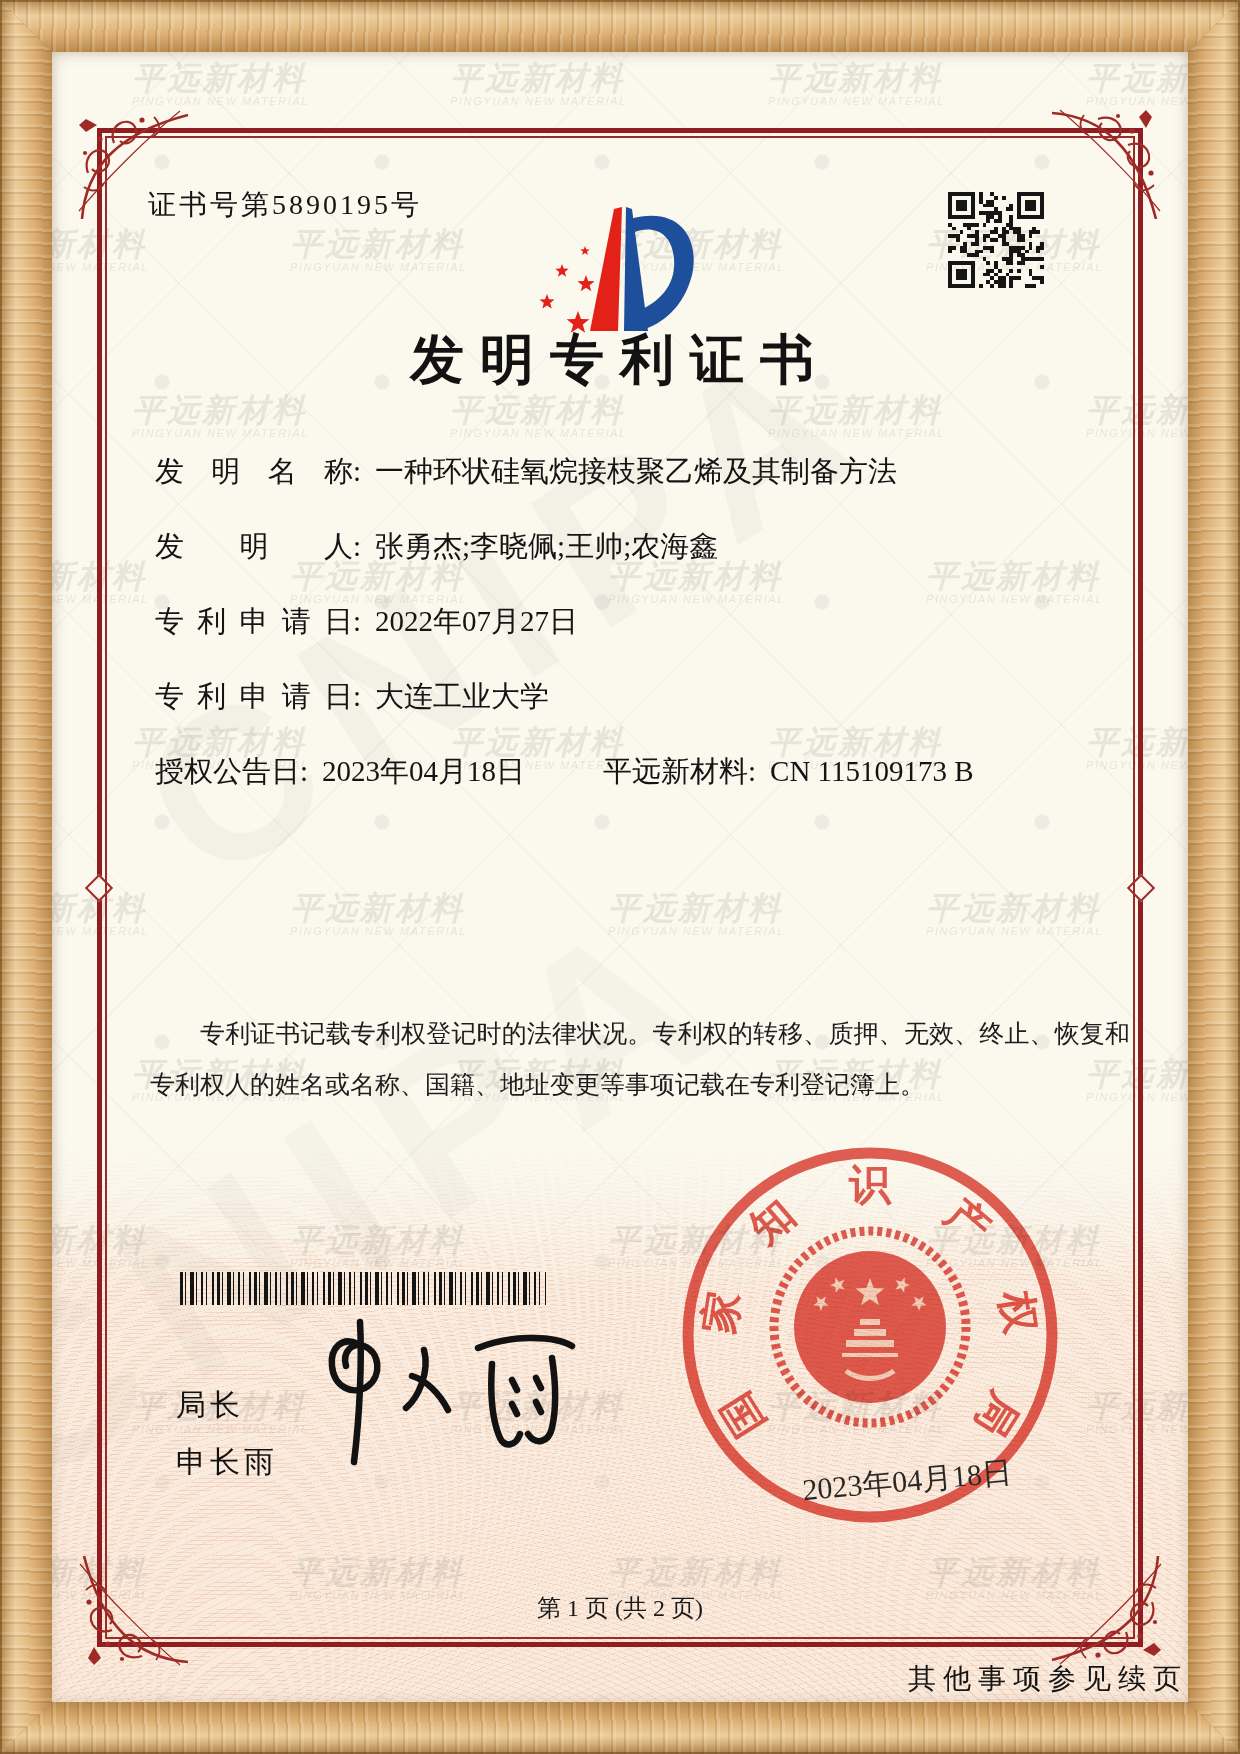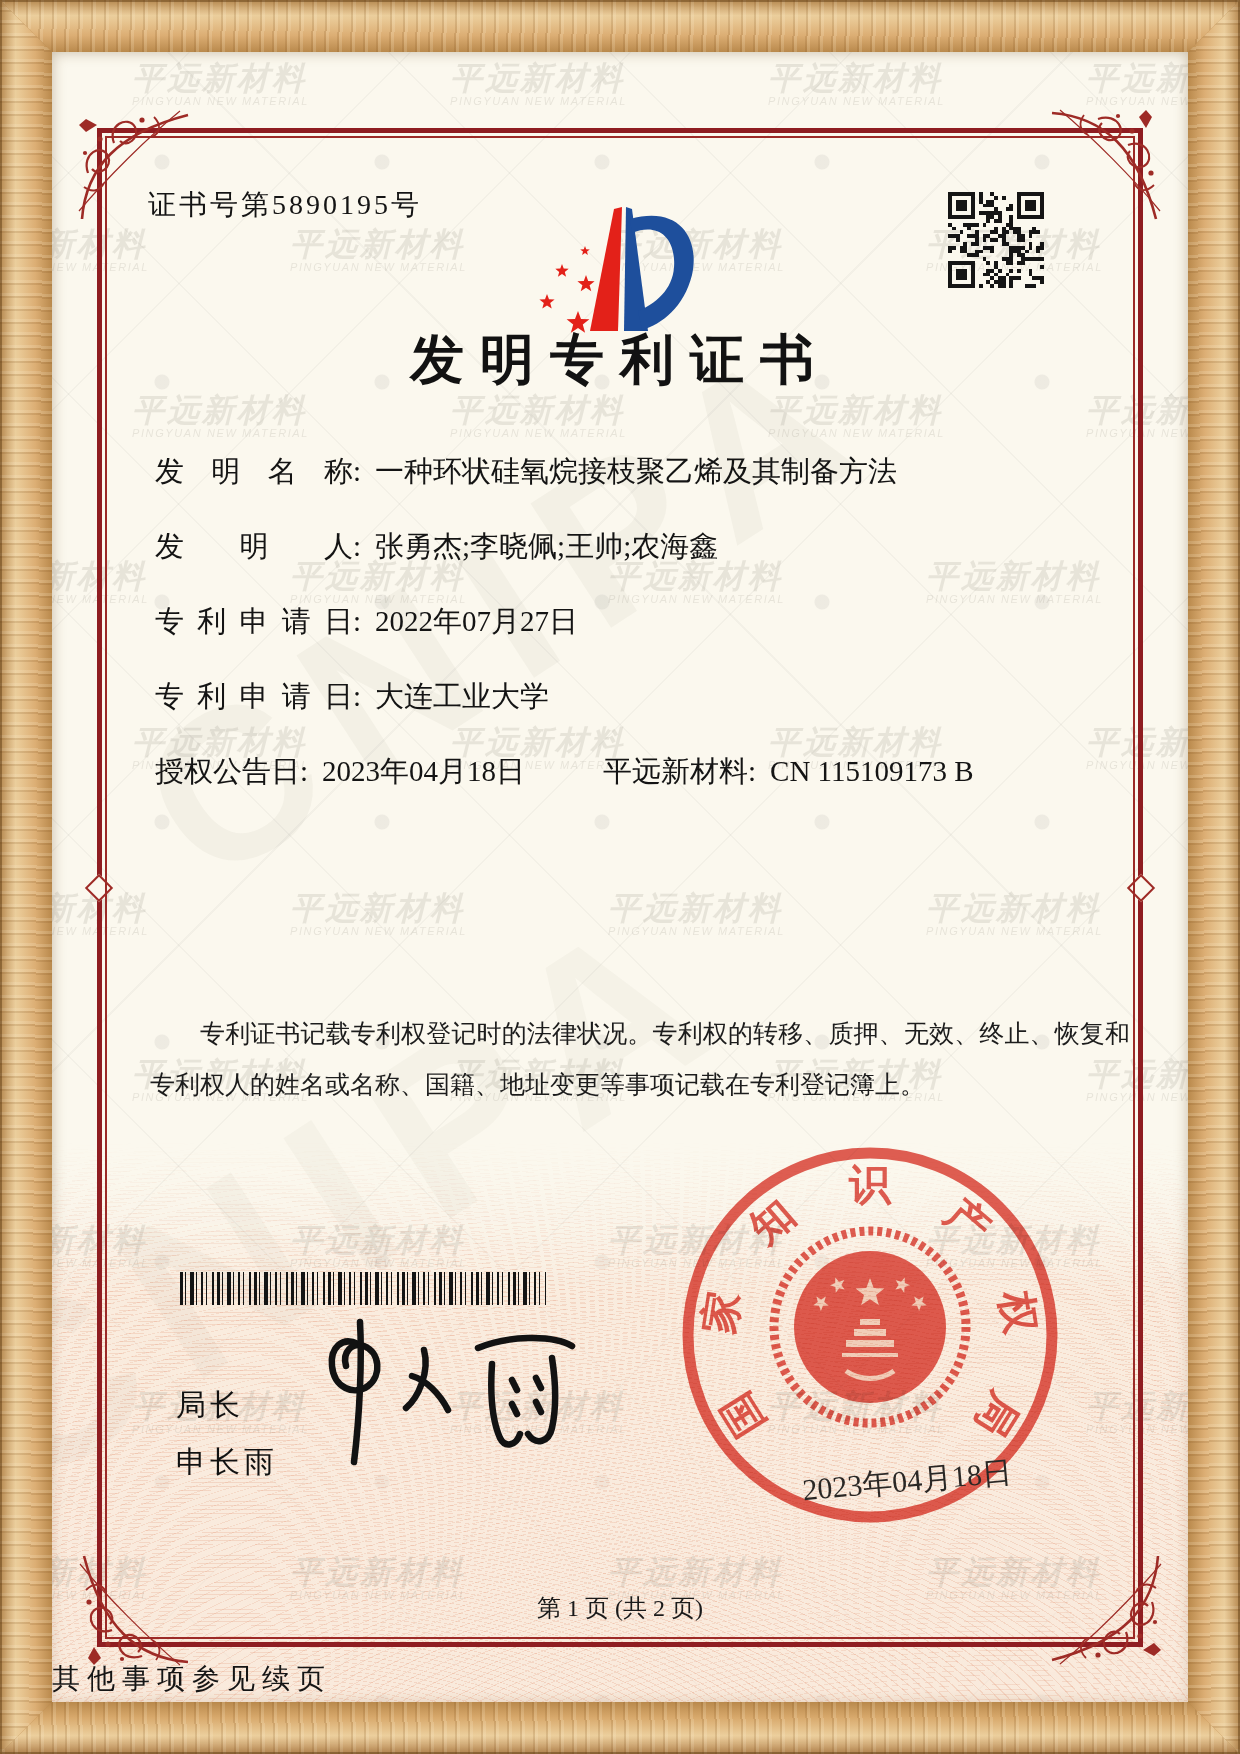--- a/index.html
+++ b/index.html
@@ -81,21 +81,21 @@
   #barcode{left:128px;top:1220px;width:366px;height:33px;background:
     repeating-linear-gradient(90deg,#141414 0 3px,rgba(0,0,0,0) 3px 5px,#141414 5px 6px,rgba(0,0,0,0) 6px 10px,
       #141414 10px 14px,rgba(0,0,0,0) 14px 16px,#141414 16px 17px,rgba(0,0,0,0) 17px 21px,
       #141414 21px 23px,rgba(0,0,0,0) 23px 26px,#141414 26px 27px,rgba(0,0,0,0) 27px 32px,
       #141414 32px 34px,rgba(0,0,0,0) 34px 37px);}
   #director-title{left:124px;top:1333px;font-size:30px;color:#111;letter-spacing:4px;}
   #director-name{left:124px;top:1390px;font-size:30px;color:#111;letter-spacing:4px;}
   #signature{left:248px;top:1262px;}
   #seal{left:618px;top:1083px;mix-blend-mode:multiply;opacity:.93;}
   #page-footer{left:0;right:0;top:1540px;text-align:center;font-size:24px;color:#1a1a1a;}
-  #continuation{left:0;right:0;top:1608px;text-align:left;font-size:28px;letter-spacing:7px;color:#151515;}
+  #continuation{left:0;right:0;top:1608px;text-align:right;font-size:28px;letter-spacing:7px;color:#151515;}
 </style>
 </head>
 <body>
 
 <svg width="0" height="0" style="position:absolute">
   <defs>
     <symbol id="cornerFl" viewBox="0 0 120 120">
       <path d="M6,112 C10,60 42,26 112,8" fill="none" stroke="currentColor" stroke-width="2.6"></path>
       <path d="M3,104 C30,72 72,30 104,4" fill="none" stroke="currentColor" stroke-width="1.2"></path>
       <path d="M12,66 C5,46 26,36 32,49 C37,60 23,70 16,62" fill="none" stroke="currentColor" stroke-width="2.2"></path>

